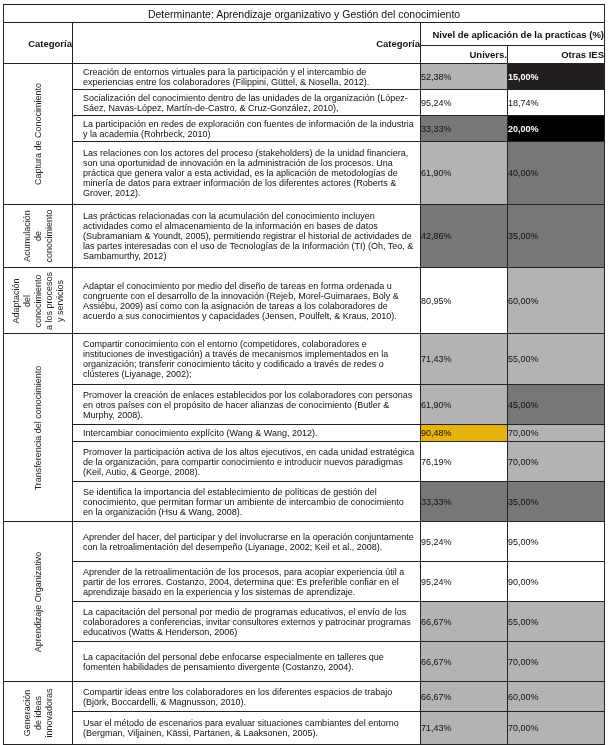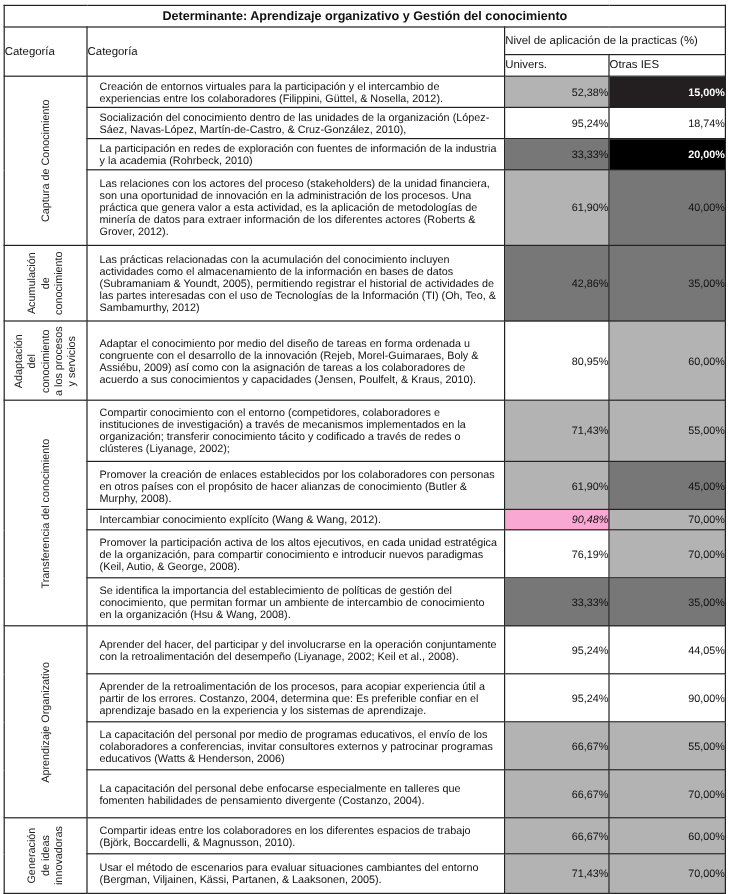--- a/index.html
+++ b/index.html
@@ -6,24 +6,24 @@
     body { width: 608px; height: 745px; overflow: hidden; }
     table.main {
       position: absolute; left: 3px; top: 4px;
       width: 601px; border-collapse: collapse;
       font-family: "Liberation Sans", sans-serif; font-size: 9px; color: #111;
       table-layout: fixed;
     }
     table.main td, table.main th {
       border: 1px solid #222; padding: 0; vertical-align: middle;
     }
-    .title { font-weight: bold; font-size: 10.5px; text-align: center; height: 17px; }
-    .hdr { font-weight: normal; font-size: 9.5px; text-align: left; }
+    .title { font-weight: normal; font-size: 10.5px; text-align: center; height: 17px; }
+    .hdr { font-weight: bold; font-size: 9.5px; text-align: right; }
     .pr { padding: 2px 5px 2px 10px !important; line-height: 10px; text-align: left; }
-    .val { text-align: right; font-size: 9px; }
+    .val { text-align: left; font-size: 9px; }
     .cat { position: relative; }
     .cat-inner {
       position: absolute; left: 50%; top: 50%;
       transform: translate(-50%, -50%) rotate(-90deg);
       white-space: nowrap; text-align: center; line-height: 11px;
       font-size: 9px; color: #222;
     }
   </style>
 </head>
 <body>
@@ -111,42 +111,42 @@
         <td class="val" style="background: rgb(179, 179, 179);">71,43%</td>
         <td class="val" style="background: rgb(179, 179, 179);">55,00%</td>
       </tr>
       <tr style="height: 40px;">
         <td class="pr">Promover la creación de enlaces establecidos por los colaboradores con personas en otros países con el propósito de hacer alianzas de conocimiento (Butler &amp; Murphy, 2008).</td>
         <td class="val" style="background: rgb(179, 179, 179);">61,90%</td>
         <td class="val" style="background: rgb(119, 119, 119);">45,00%</td>
       </tr>
       <tr style="height: 17px;">
         <td class="pr">Intercambiar conocimiento explícito (Wang &amp; Wang, 2012).</td>
-        <td class="val" style="background: #f9a8d4; font-style: italic;">90,48%</td>
+        <td class="val" style="background: #eab308;">90,48%</td>
         <td class="val" style="background: rgb(179, 179, 179);">70,00%</td>
       </tr>
       <tr style="height: 40px;">
         <td class="pr">Promover la participación activa de los altos ejecutivos, en cada unidad estratégica de la organización, para compartir conocimiento e introducir nuevos paradigmas (Keil, Autio, &amp; George, 2008).</td>
         <td class="val" style="background: rgb(255, 255, 255);">76,19%</td>
         <td class="val" style="background: rgb(179, 179, 179);">70,00%</td>
       </tr>
       <tr style="height: 40px;">
         <td class="pr">Se identifica la importancia del establecimiento de políticas de gestión del conocimiento, que permitan formar un ambiente de intercambio de conocimiento en la organización (Hsu &amp; Wang, 2008).</td>
         <td class="val" style="background: rgb(119, 119, 119);">33,33%</td>
         <td class="val" style="background: rgb(119, 119, 119);">35,00%</td>
       </tr>
       <tr style="height: 40px;">
         <td rowspan="4" class="cat">
           <div class="cat-inner">
             <div>Aprendizaje Organizativo</div>
           </div>
         </td>
         <td class="pr">Aprender del hacer, del participar y del involucrarse en la operación conjuntamente con la retroalimentación del desempeño (Liyanage, 2002; Keil et al., 2008).</td>
         <td class="val" style="background: rgb(255, 255, 255);">95,24%</td>
-        <td class="val" style="background: rgb(255, 255, 255);">44,05%</td>
+        <td class="val" style="background: rgb(255, 255, 255);">95,00%</td>
       </tr>
       <tr style="height: 40px;">
         <td class="pr">Aprender de la retroalimentación de los procesos, para acopiar experiencia útil a partir de los errores.  Costanzo, 2004, determina que: Es preferible confiar en el aprendizaje basado en la experiencia y los sistemas de aprendizaje.</td>
         <td class="val" style="background: rgb(255, 255, 255);">95,24%</td>
         <td class="val" style="background: rgb(255, 255, 255);">90,00%</td>
       </tr>
       <tr style="height: 40px;">
         <td class="pr">La capacitación del personal por medio de programas educativos, el envío de los colaboradores a conferencias, invitar consultores externos y patrocinar programas educativos (Watts &amp; Henderson, 2006)</td>
         <td class="val" style="background: rgb(179, 179, 179);">66,67%</td>
         <td class="val" style="background: rgb(179, 179, 179);">55,00%</td>

